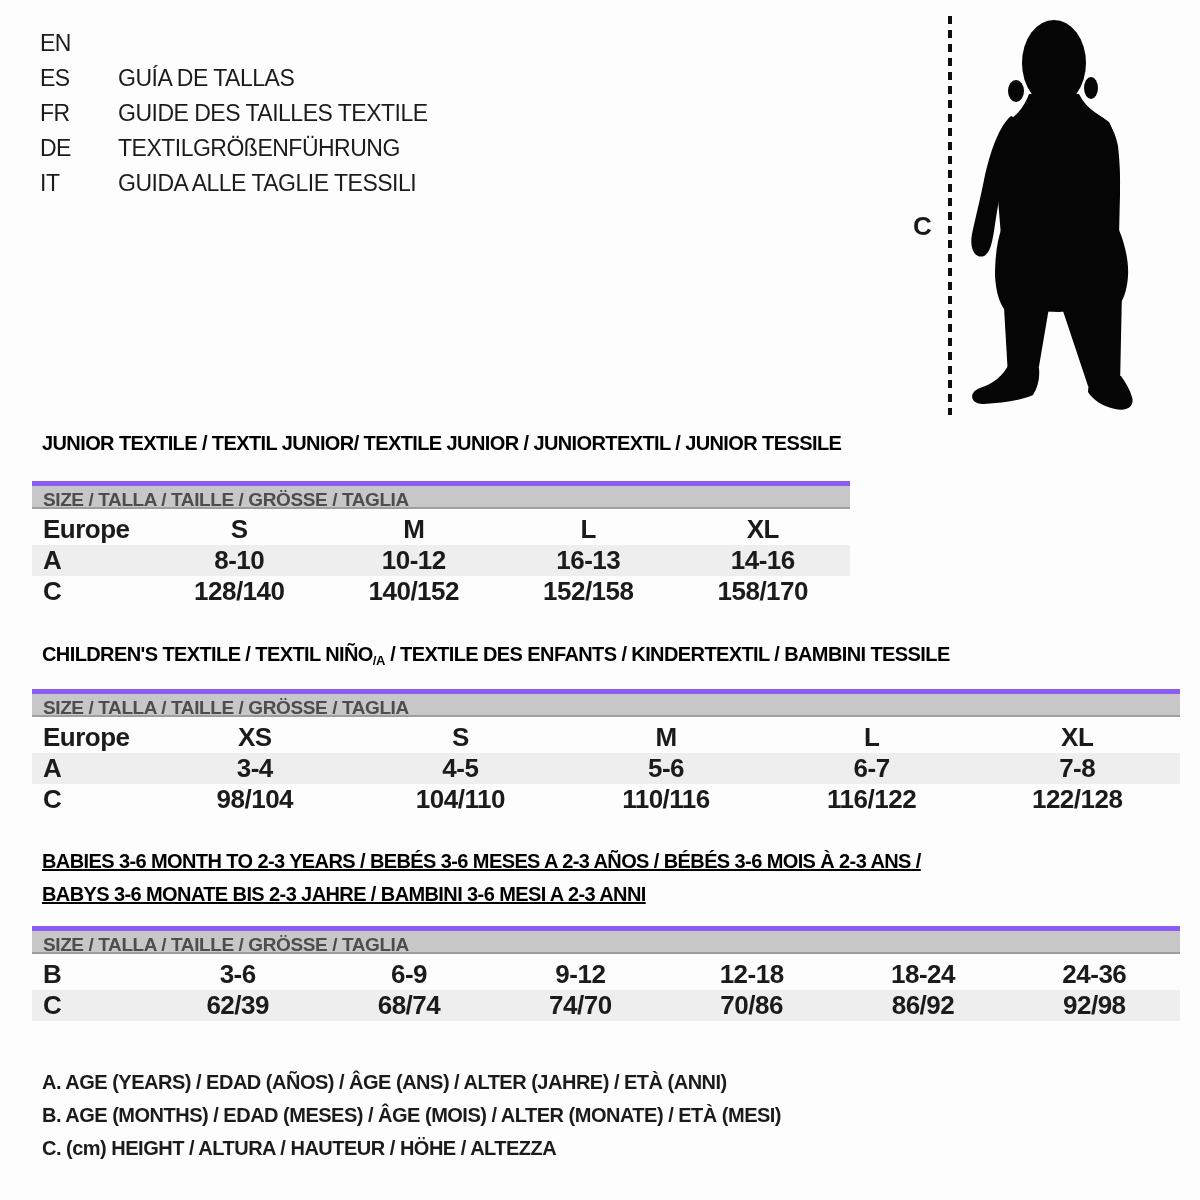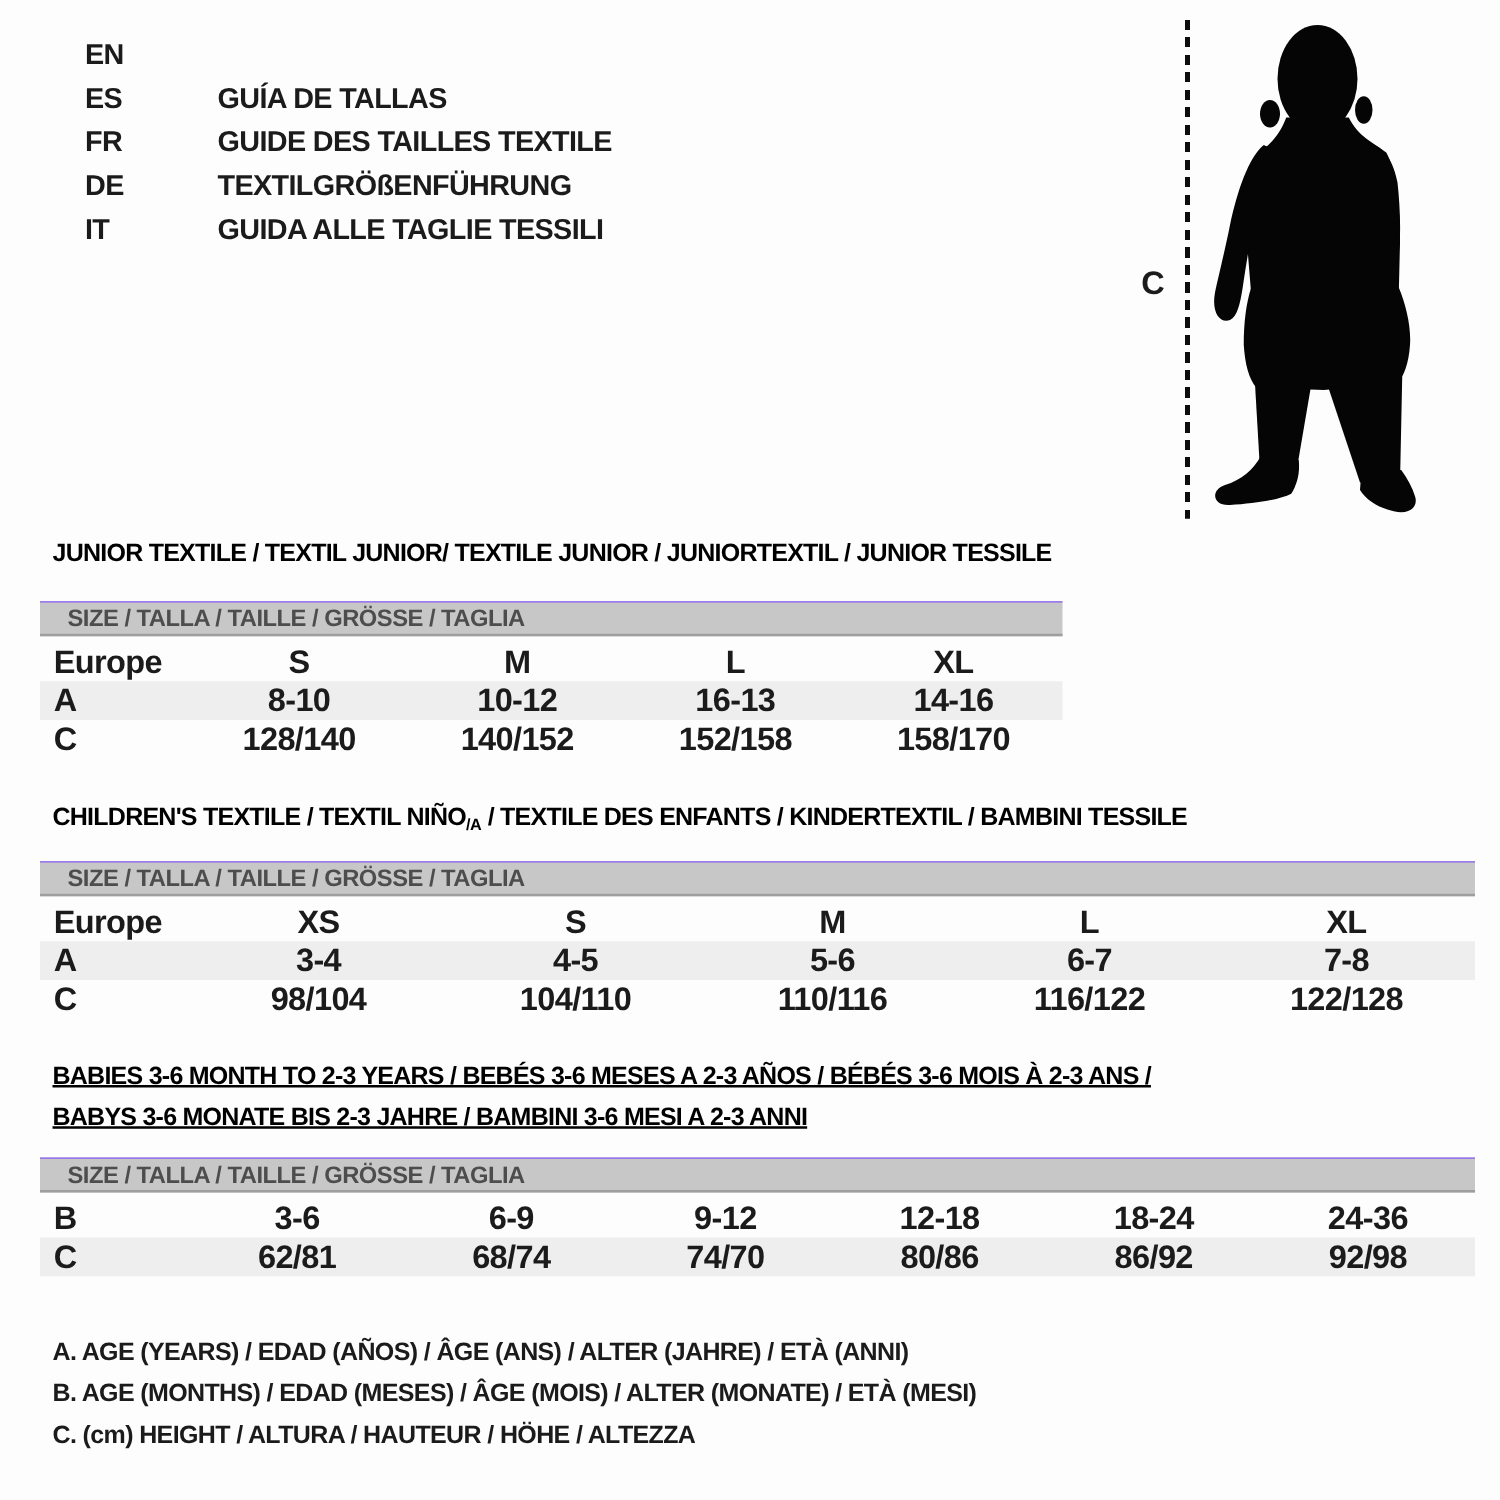--- a/index.html
+++ b/index.html
@@ -10,21 +10,21 @@
     color:#1b1b1b;
     position:relative;
     overflow:hidden;
   }
   .page{position:absolute;inset:0;width:1200px;height:1200px;}
 
   
   .lang-block{position:absolute;left:40px;top:26px;}
   .lang-row{display:flex;height:35px;align-items:center;}
   .lang-code,.lang-title{
-    font-weight:700;font-size:23px;letter-spacing:-0.5px;white-space:nowrap;margin-left:28px;
+    font-weight:400;font-size:23px;letter-spacing:-0.5px;white-space:nowrap;
   }
   .lang-code{width:78px;}
 
   
   .dash-line{
     position:absolute;left:948px;top:16px;width:4px;height:399px;
     background:repeating-linear-gradient(to bottom,#0d0d0d 0 8px,transparent 8px 14px);
   }
   .c-label{position:absolute;left:913px;top:211px;font-size:26px;font-weight:700;}
   .baby-svg{position:absolute;left:963px;top:14px;}
@@ -39,23 +39,23 @@
   #babies-title{left:42px;top:845px;line-height:33px;text-decoration:underline;}
   .title-sub{font-size:13px;vertical-align:-4px;letter-spacing:-0.3px;}
 
   
   .size-table{position:absolute;left:32px;}
   #junior-table{top:481px;width:818px;}
   #children-table{top:689px;width:1148px;}
   #babies-table{top:926px;width:1148px;}
   .size-header{
     height:28px;line-height:28px;background:#c7c7c7;
-    border-bottom:2px solid #9e9e9e;border-top:1px solid #8b5cf6;
+    border-bottom:2px solid #9e9e9e;border-top:5px solid #8b5cf6;
     color:#4d4d4d;font-weight:700;font-size:19px;letter-spacing:-0.4px;
-    padding-left:22px;box-sizing:border-box;white-space:nowrap;
+    padding-left:11px;box-sizing:border-box;white-space:nowrap;
   }
   .t-rows{margin-top:5px;}
   .t-row{display:flex;height:31px;align-items:center;
     font-weight:700;font-size:26px;letter-spacing:-0.5px;}
   .t-row.alt{background:#eeeeee;}
   .t-label{width:120px;padding-left:11px;box-sizing:border-box;}
   .t-cell{flex:1;text-align:center;}
 
   
   .notes{position:absolute;left:42px;top:1066px;}
@@ -182,24 +182,24 @@
         <div class="t-label">B</div>
         <div class="t-cell">3-6</div>
         <div class="t-cell">6-9</div>
         <div class="t-cell">9-12</div>
         <div class="t-cell">12-18</div>
         <div class="t-cell">18-24</div>
         <div class="t-cell">24-36</div>
       </div>
       <div class="t-row alt">
         <div class="t-label">C</div>
-        <div class="t-cell">62/81</div>
+        <div class="t-cell">62/39</div>
         <div class="t-cell">68/74</div>
         <div class="t-cell">74/70</div>
-        <div class="t-cell">80/86</div>
+        <div class="t-cell">70/86</div>
         <div class="t-cell">86/92</div>
         <div class="t-cell">92/98</div>
       </div>
     </div>
   </div>
 
   <div class="notes">
     <div class="note-line">A. AGE (YEARS) / EDAD (AÑOS) / ÂGE (ANS) / ALTER (JAHRE) / ETÀ (ANNI)</div>
     <div class="note-line">B. AGE (MONTHS) / EDAD (MESES) / ÂGE (MOIS) / ALTER (MONATE) / ETÀ (MESI)</div>
     <div class="note-line">C. (cm) HEIGHT / ALTURA / HAUTEUR / HÖHE / ALTEZZA</div>

